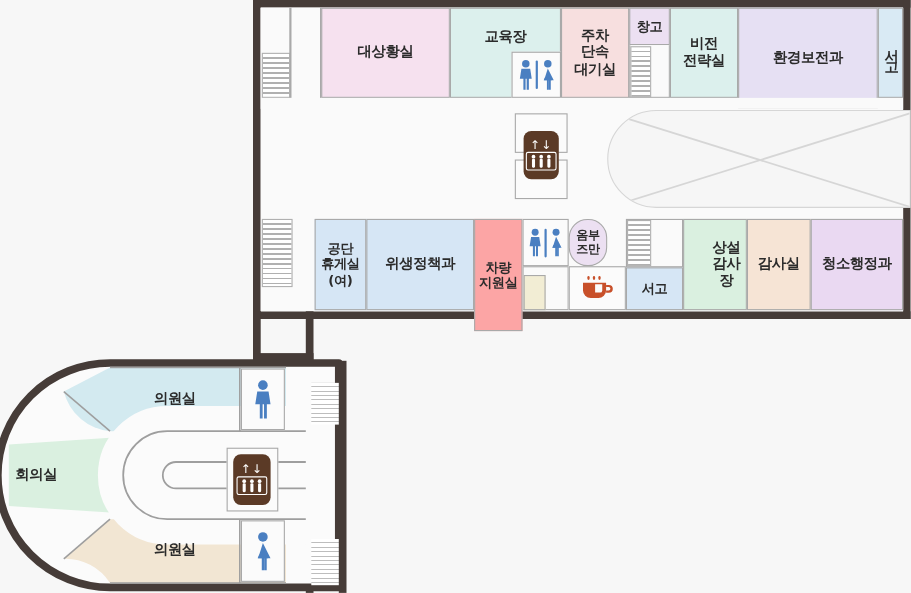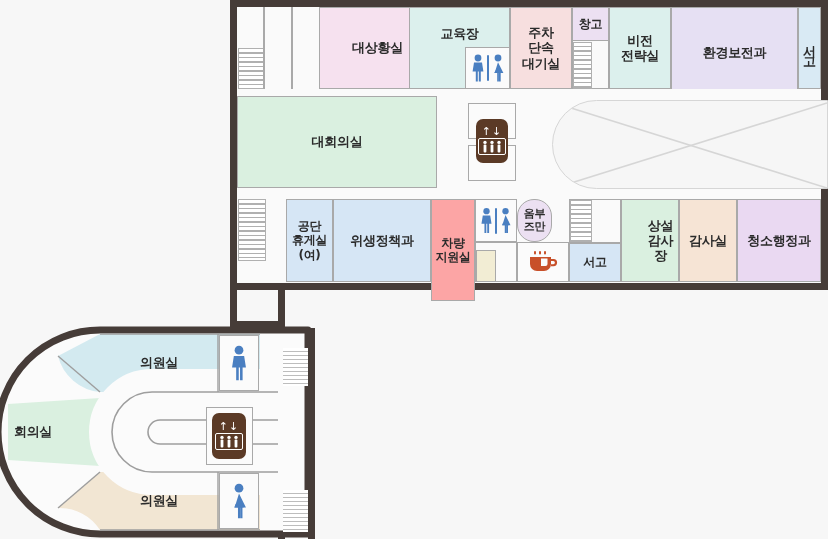--- a/index.html
+++ b/index.html
@@ -160,21 +160,21 @@
   <div class="wall" style="left:230px; top:283px; width:598px; height:7px;"></div>
   <div class="wall" style="left:821px; top:0px; width:7px; height:290px;"></div>
 
   <div class="plain" style="left:237px; top:7px; width:584px; height:276px; background:#fafafa;"></div>
 
   <div class="plain" style="left:237px; top:7px; width:55px; height:82px; background:#fafafa; border-right:1.5px solid #a9a9a9; box-sizing:border-box;"></div>
   <div class="stairs" style="left:238px; top:48px; width:26px; height:41px;"></div>
   <div class="plain" style="left:263px; top:7px; width:1.5px; height:82px; background:#a9a9a9;"></div>
   <div class="plain" style="left:291px; top:7px; width:1.5px; height:82px; background:#a9a9a9;"></div>
 
-  <div class="room" style="left:292px; top:7px; width:117px; height:82px; background:#f6e1ef;margin-left:27px;">
+  <div class="room" style="left:292px; top:7px; width:117px; height:82px; background:#f6e1ef;">
     <span>대상황실</span>
   </div>
 
   <div class="room" style="left:409px; top:7px; width:101px; height:82px; background:#dcf0ed; align-items:flex-start; padding-top:18px;">
     <span>교육장</span>
   </div>
   <div class="wc" style="left:465px; top:47px; width:45px; height:42px;">
     <svg width="14" height="28" viewBox="0 0 14 28">
       <circle cx="7" cy="4" r="3.4" fill="#4a7fc1"></circle>
       <path d="M3 8.5h8l1.4 9h-2.6v10h-2v-10h-1v10h-2v-10H1.6z" fill="#4a7fc1"></path>
@@ -207,23 +207,20 @@
   <div class="room" style="left:671px; top:7px; width:127px; height:92px; background:#e6e0f3;">
     <span>환경보전과</span>
   </div>
 
   <div class="room" style="left:798px; top:7px; width:23px; height:82px; background:#d9eaf4;">
     <span class="vtext">서고</span>
   </div>
 
   <div class="plain" style="left:237px; top:89px; width:584px; height:10px; background:#fafafa;"></div>
 
-  <div class="room" style="left:237px; top:96px; width:200px; height:92px; background:#daf0e0;">
-    <span>대회의실</span>
-  </div>
 
   <div class="elev-wrap" style="left:468px; top:103px; width:48px; height:78px;">
     <div class="elev-box" style="left:0; top:0; width:48px; height:36px;"></div>
     <div class="elev-box" style="left:0; top:42px; width:48px; height:36px;"></div>
     <div class="elev-icon" style="left:8px; top:16px; width:32px; height:44px;">
       <span class="elev-arrows">↑↓</span>
       <span class="elev-people">
         <svg width="22" height="13" viewBox="0 0 22 13">
           <g fill="#fff">
             <circle cx="4" cy="2.4" r="1.7"></circle>

